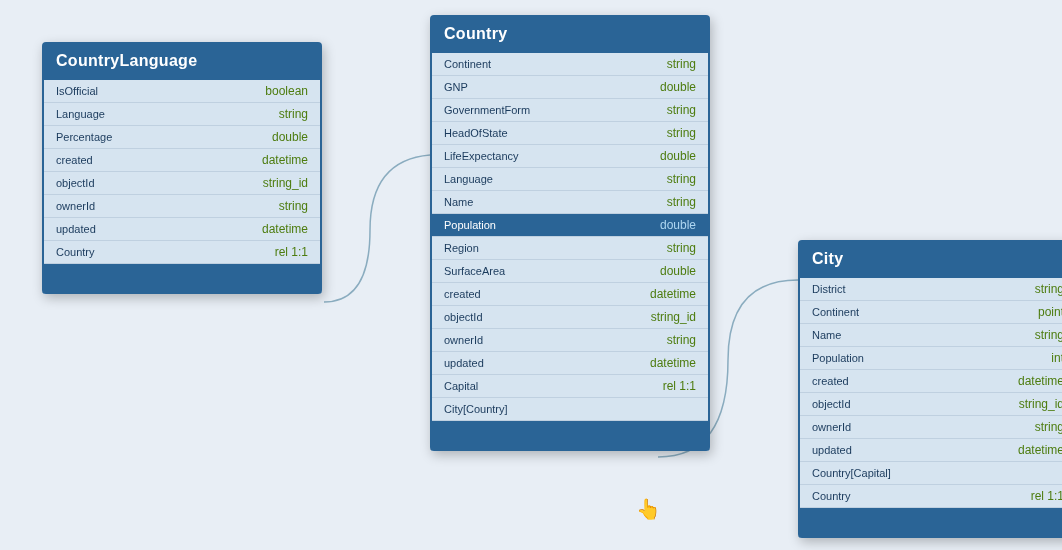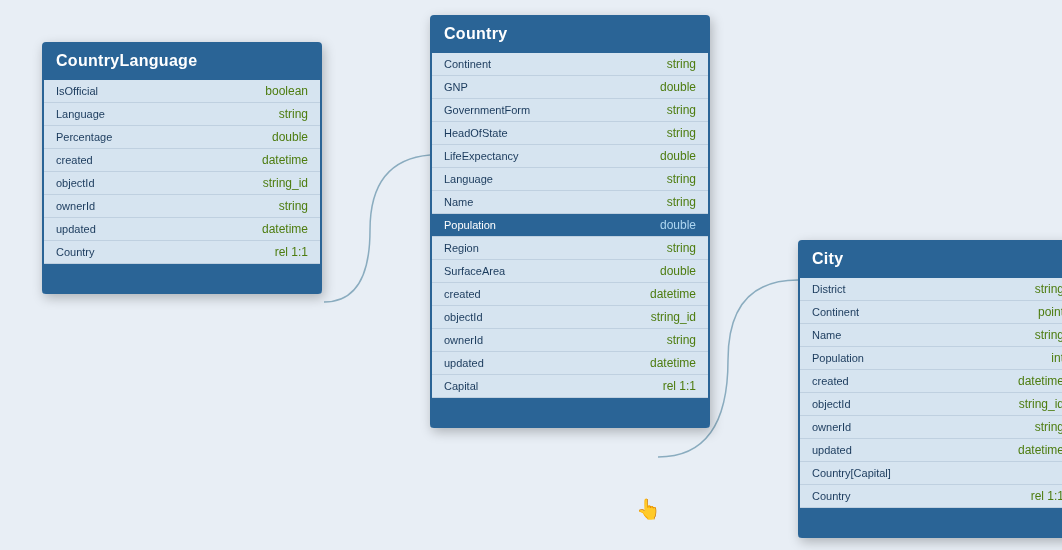--- a/index.html
+++ b/index.html
@@ -227,20 +227,24 @@
         <span class="field-type">string</span>
       </div>
       <div class="entity-row">
         <span class="field-name">updated</span>
         <span class="field-type">datetime</span>
       </div>
       <div class="entity-row">
         <span class="field-name">Capital</span>
         <span class="field-type">rel 1:1</span>
       </div>
+      <div class="entity-row">
+        <span class="field-name">City[Country]</span>
+        <span class="field-type"></span>
+      </div>
       <div class="entity-row footer-row"></div>
     </div>
   </div>
 
   <div class="entity-table" id="table-city" style="left:798px; top:240px; width:228px;">
     <div class="entity-header">City</div>
     <div class="entity-body">
       <div class="entity-row">
         <span class="field-name">District</span>
         <span class="field-type">string</span>

